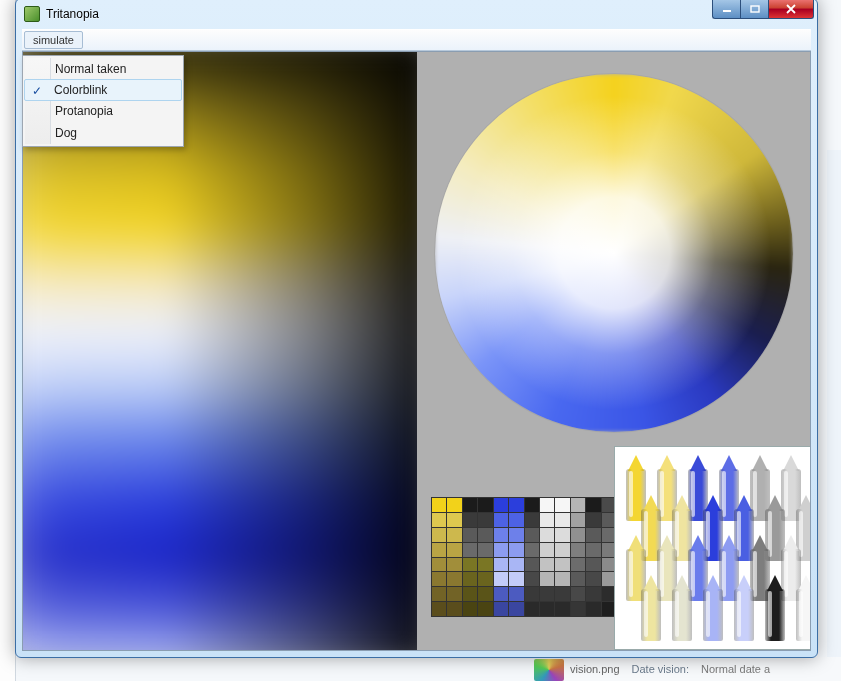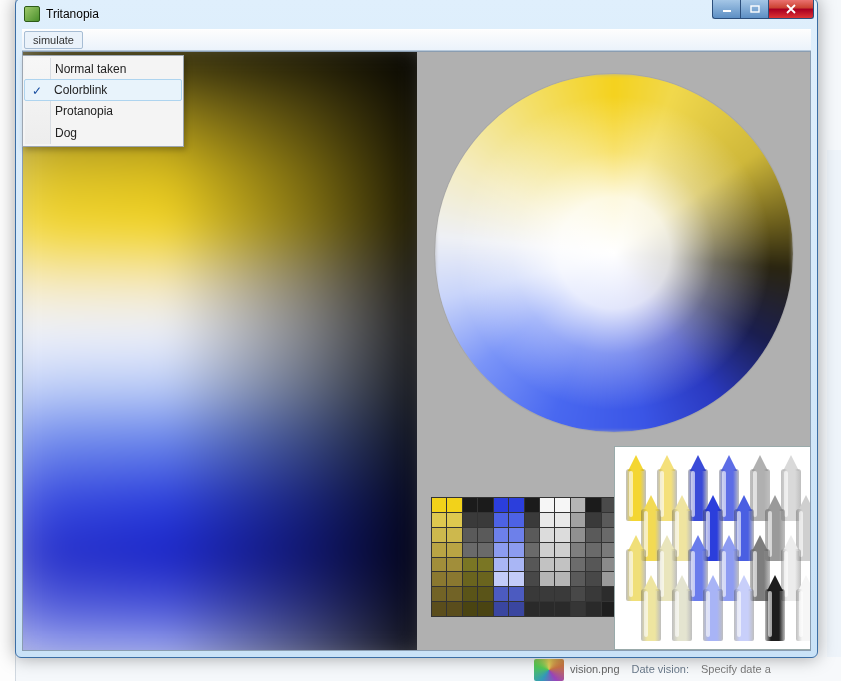--- a/index.html
+++ b/index.html
@@ -278,21 +278,21 @@
 </head>
 <body>
 
 <div class="backdrop">
   <div class="strip-left"></div>
   <div class="strip-right"></div>
   <div class="bot">
     <div class="thumb"></div>
     <span>vision.png</span>
     <span style="color:#6b7b8c">Date vision:</span>
-    <span style="color:#7a7a7a">Specify date a</span>
+    <span style="color:#7a7a7a">Normal date a</span>
   </div>
 </div>
 
 <div class="window">
   <div class="titlebar">
     <div class="app-icon"></div>
     <div class="title">Tritanopia</div>
     <div class="win-controls">
       <div class="win-btn min">
         <svg width="10" height="8">

